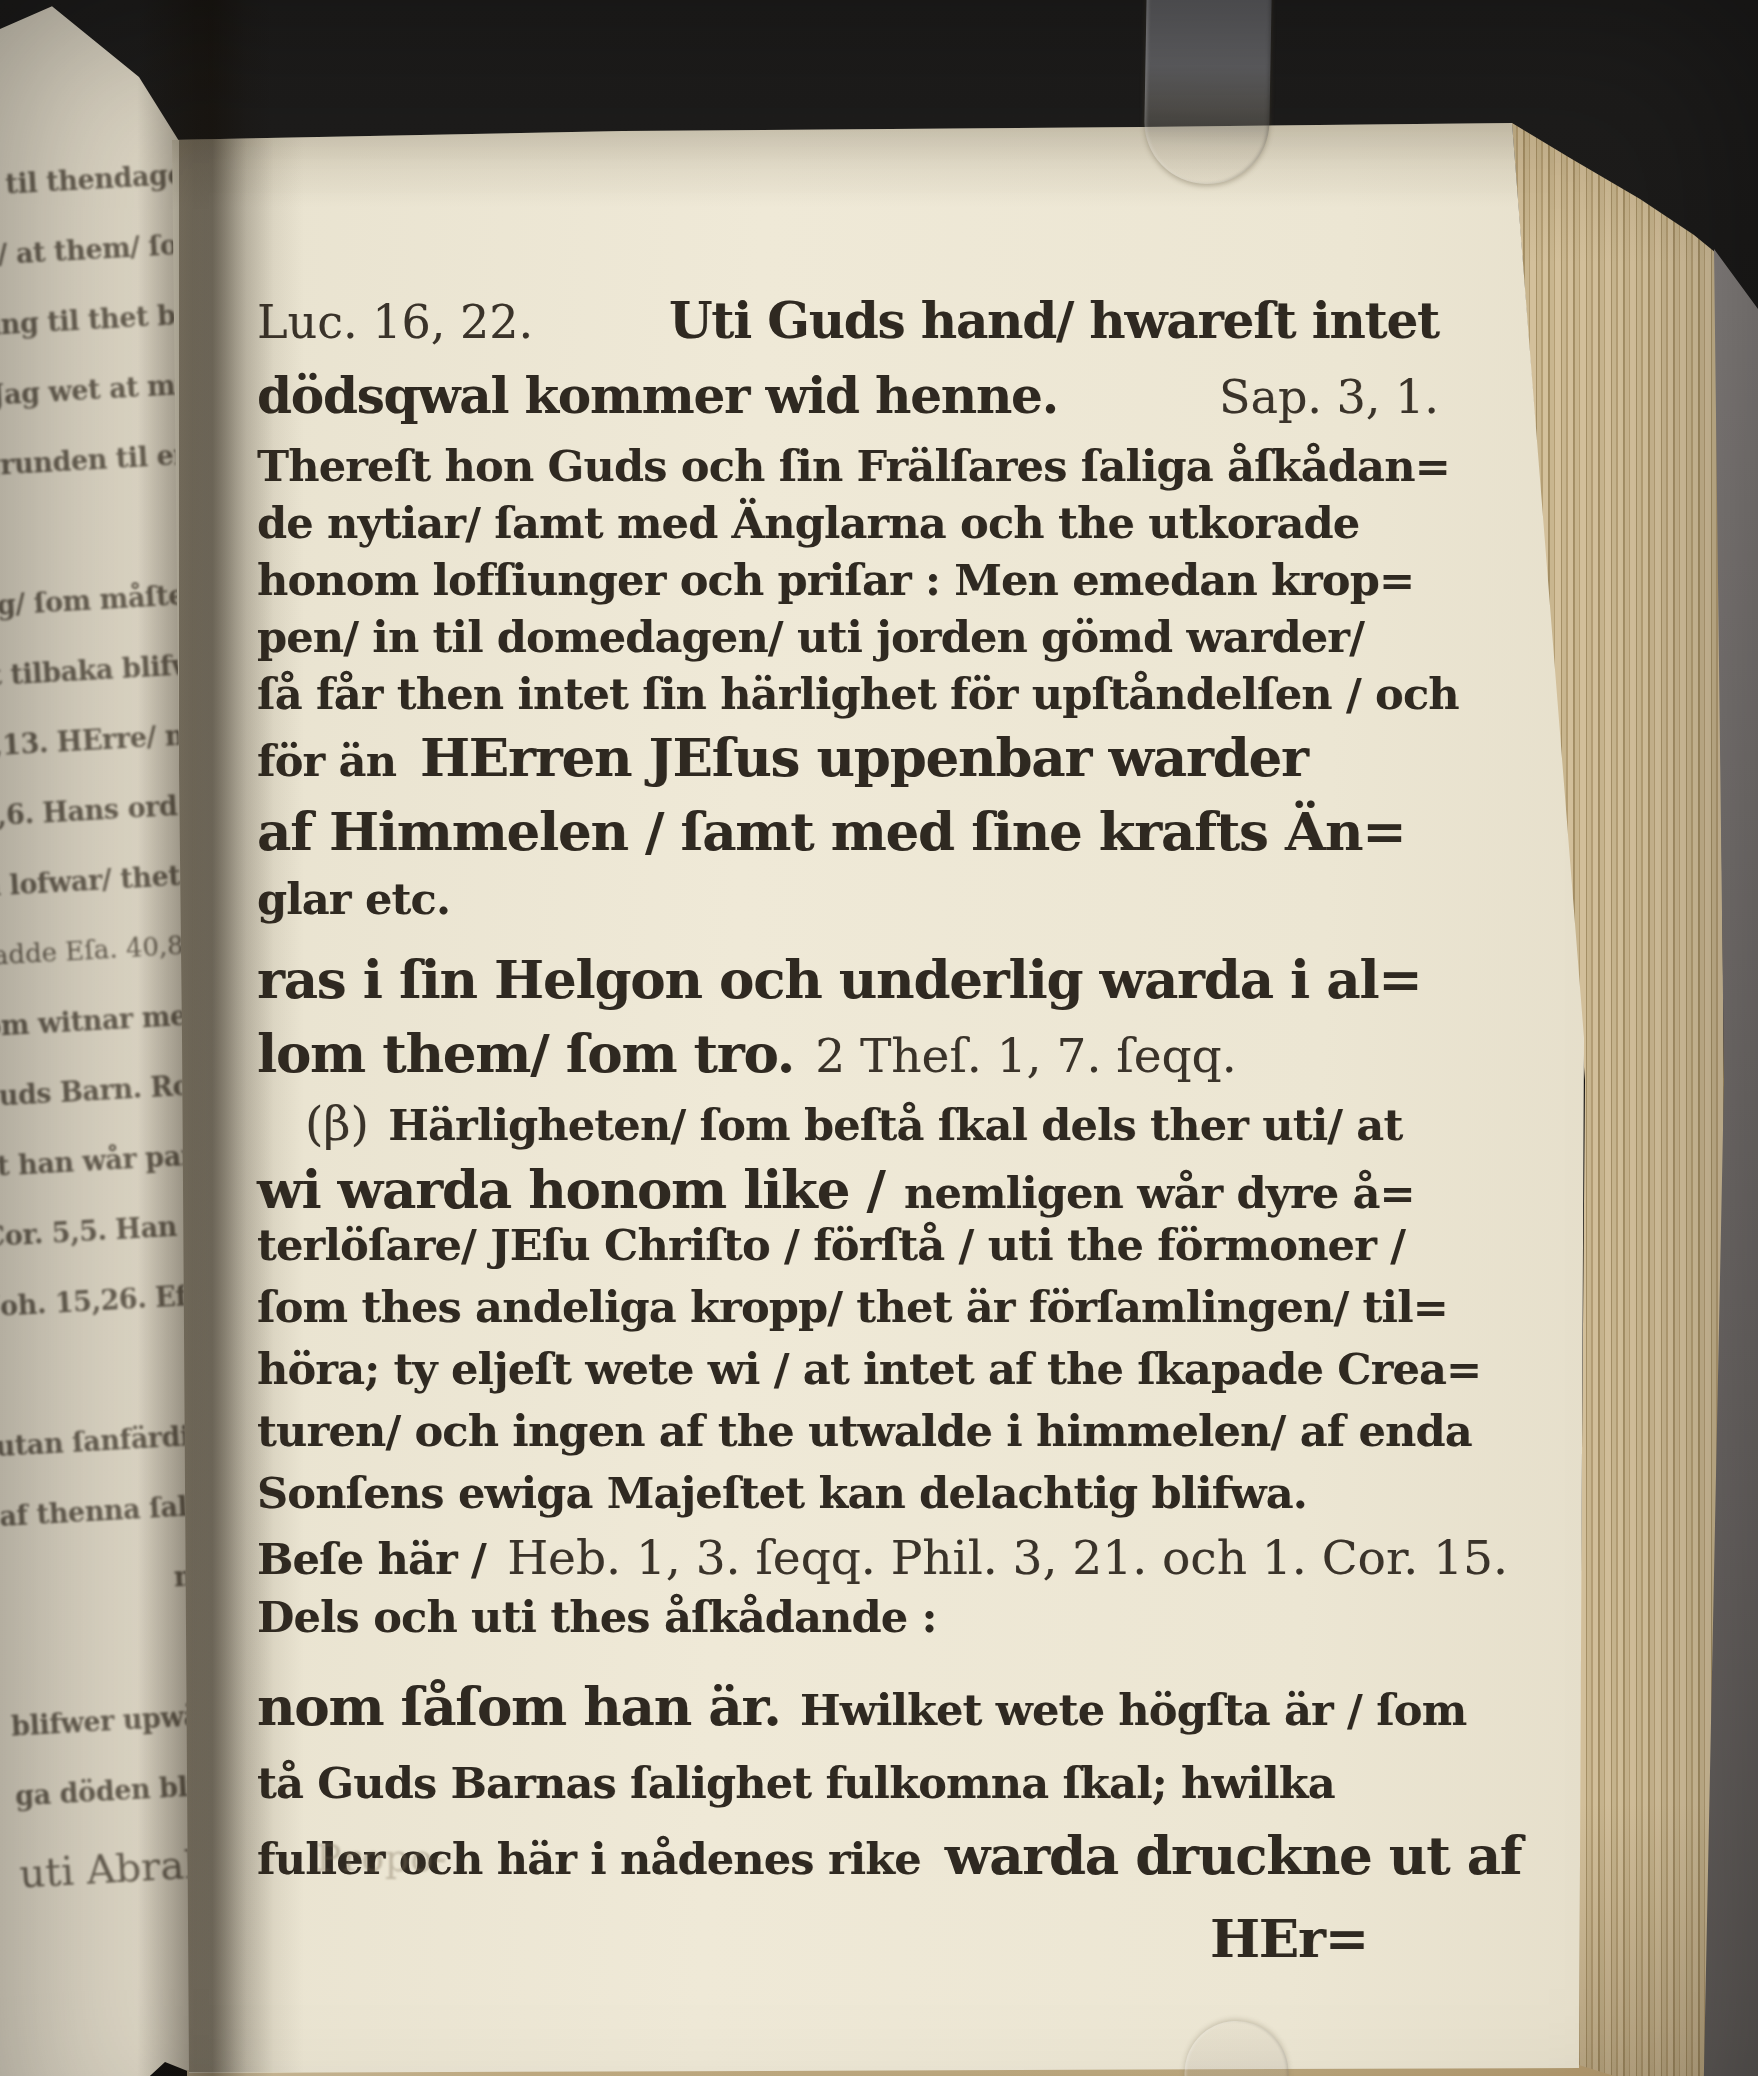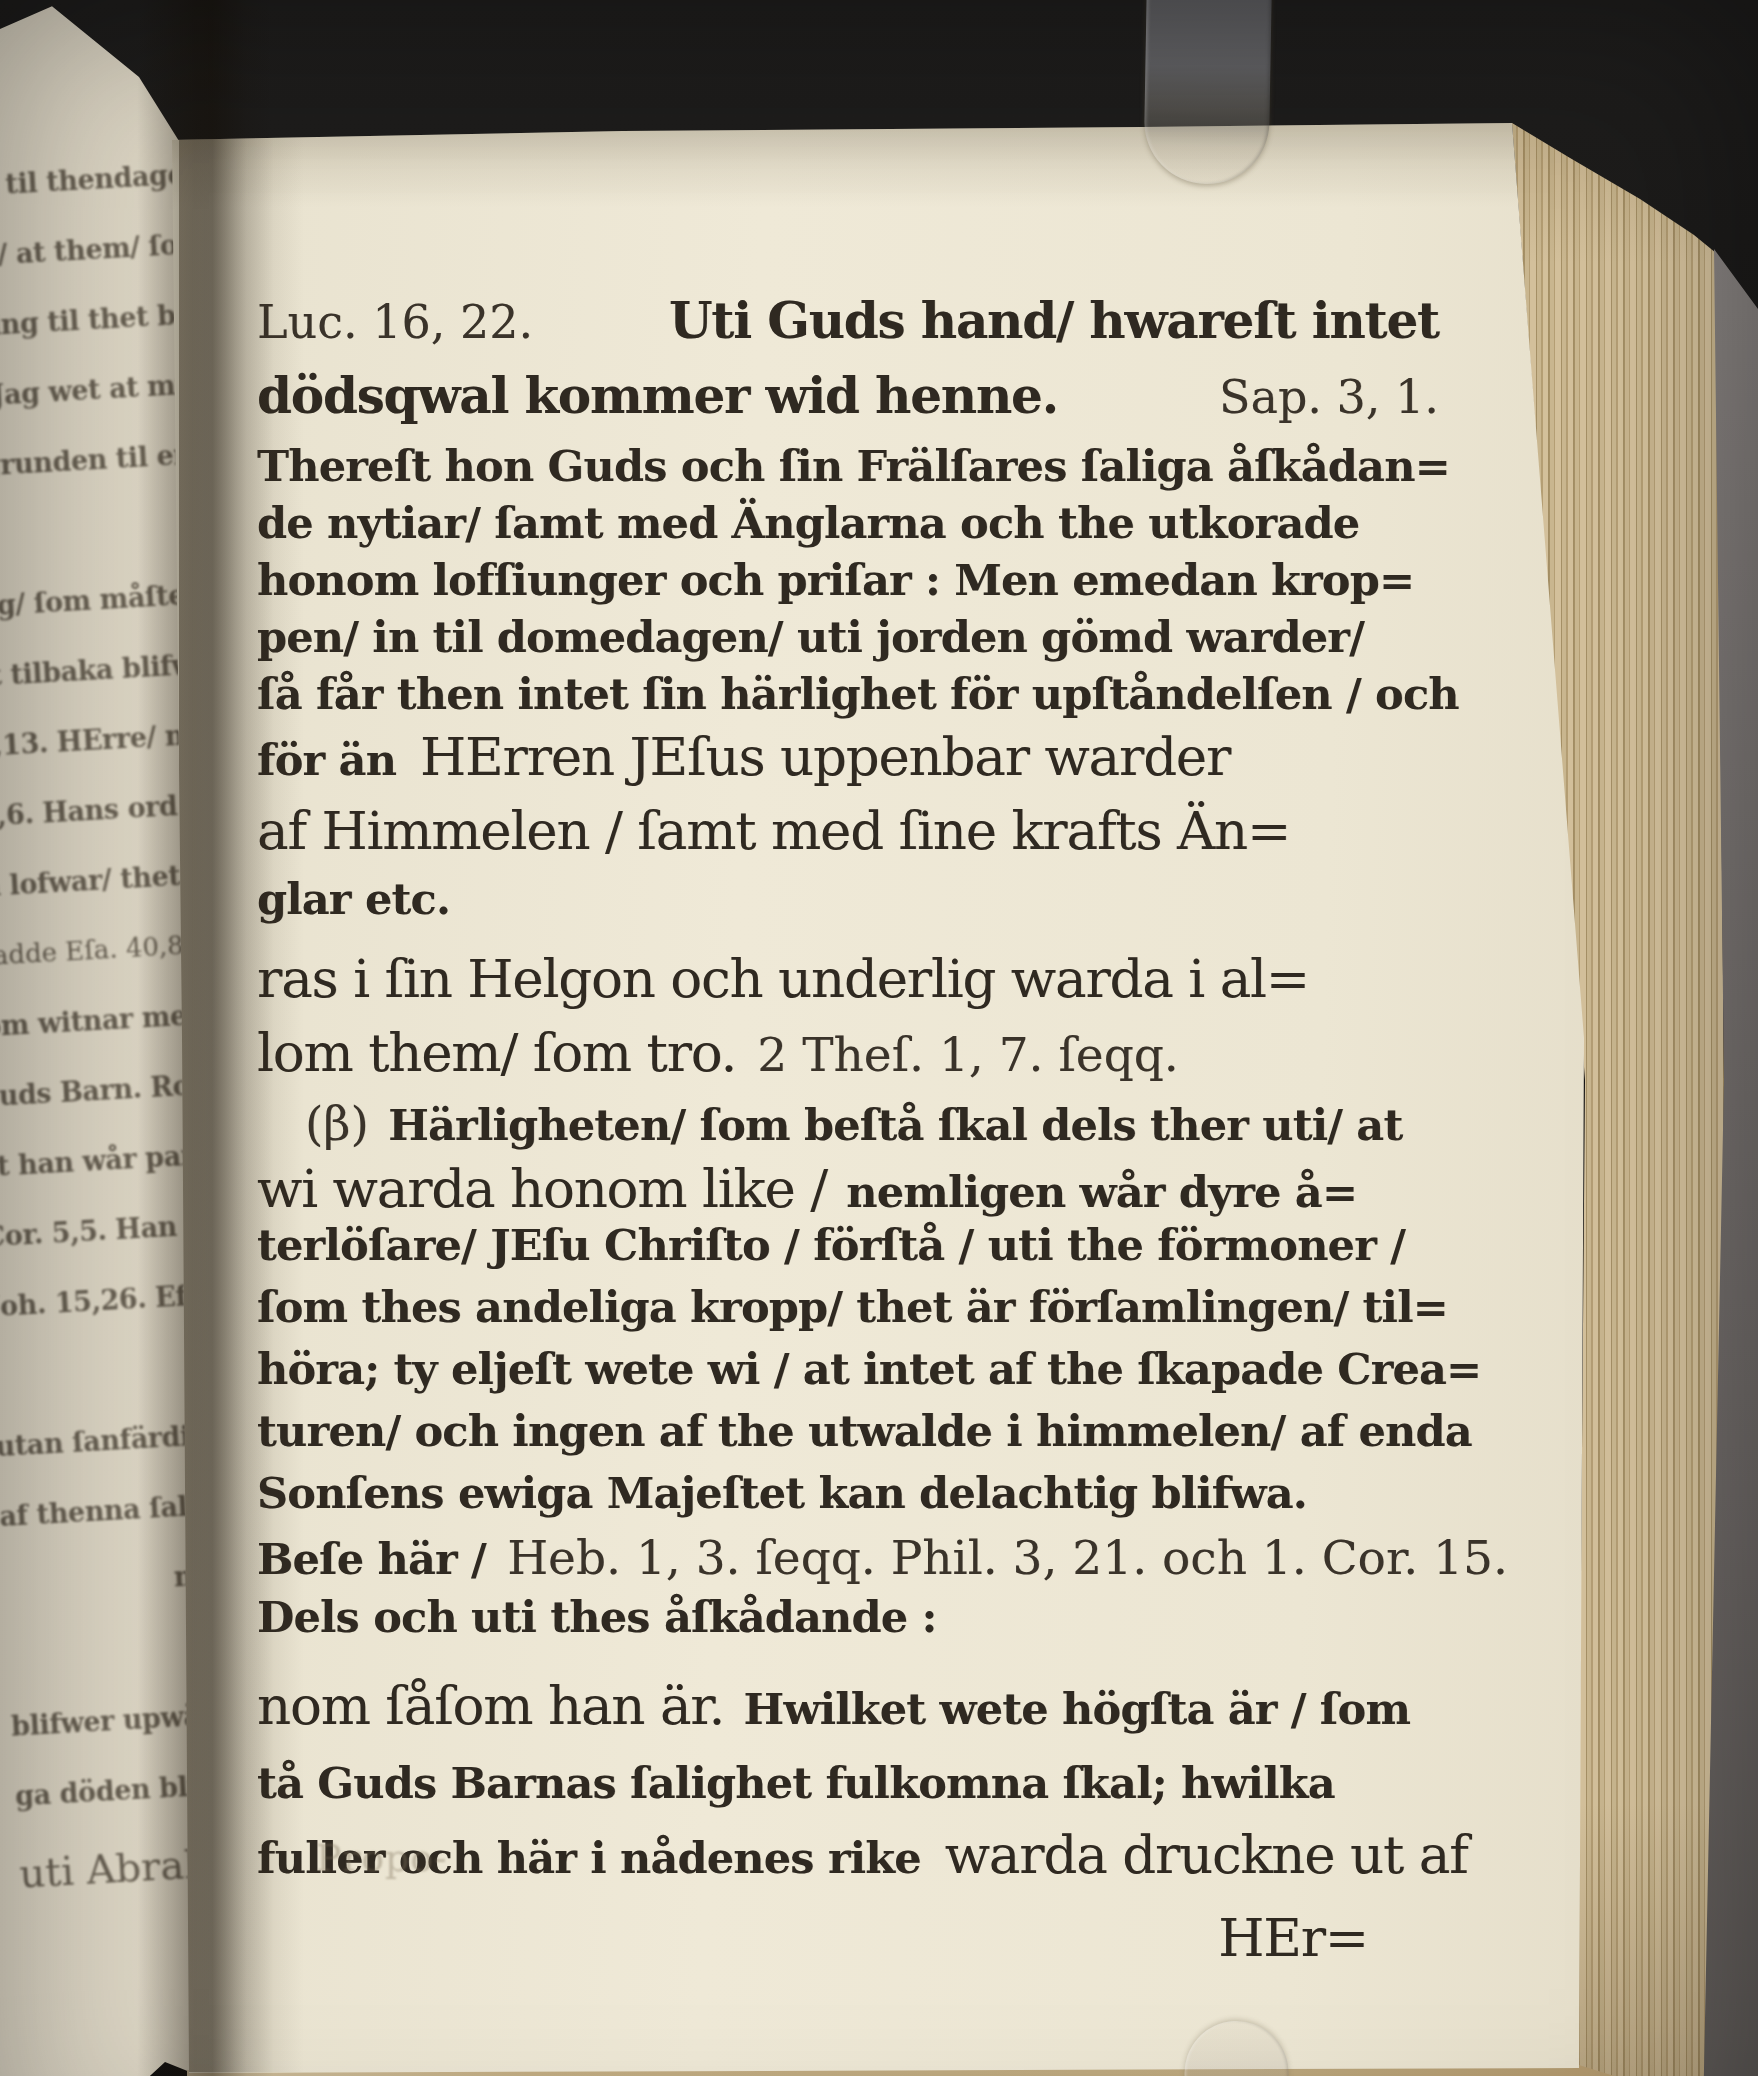--- a/index.html
+++ b/index.html
@@ -80,21 +80,21 @@
   .L-h {height:75px;}
   .L-b {height:57px;}
   .L-e {height:74px;}
   .L-b2{height:62px;}
   .L-m {height:83px;}
   .L-b3{height:66px;}
   .L-c {height:58px;justify-content:flex-end;padding-right:71px;}
   .ind{padding-left:48px;}
   .sp{justify-content:space-between;}
   .bl-xl{font-weight:700;font-size:50px;letter-spacing:-1.2px;}
-  .bl-lg{font-weight:400;font-size:53px;letter-spacing:-1.2px;}
+  .bl-lg{font-weight:700;font-size:53px;letter-spacing:-1.2px;}
   .bl-md{font-weight:700;font-size:43px;letter-spacing:-0.8px;}
   .rm-lg{font-weight:400;font-size:46px;color:#3a332a;}
   .rm-md{font-weight:400;font-size:47px;color:#3a332a;}
 
   .ghost{
     position:absolute;left:316px;top:1811px;
     font-size:38px;font-weight:400;color:rgba(128,114,92,.40);
     filter:blur(0.8px);letter-spacing:0.8px;margin-top:25px;
   }
 

